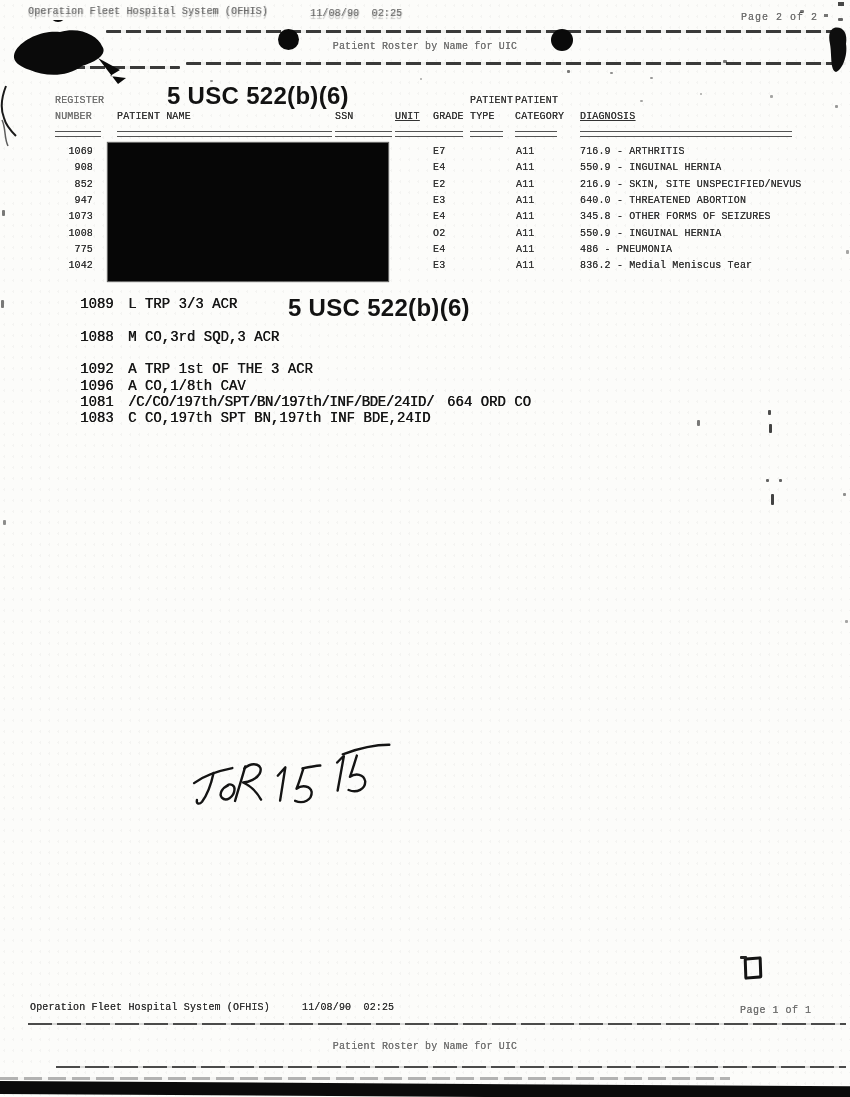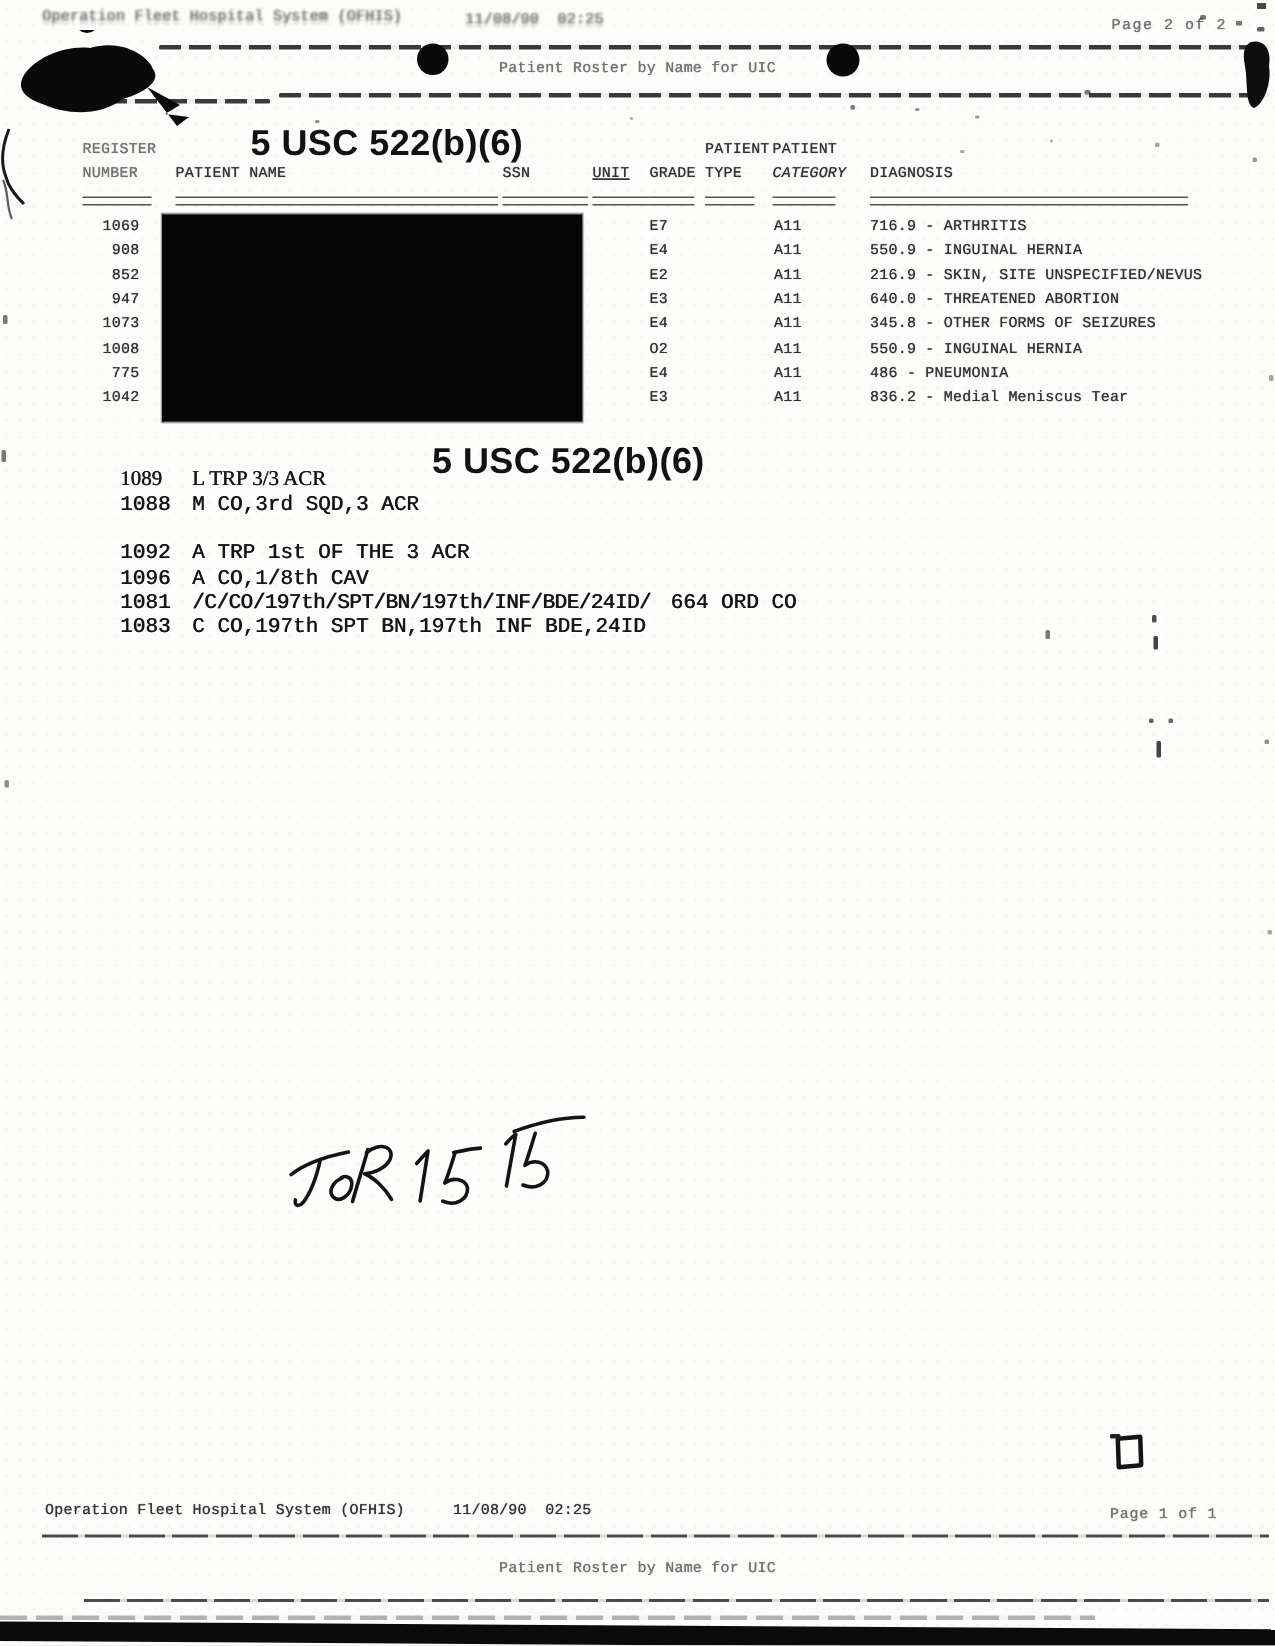--- a/index.html
+++ b/index.html
@@ -87,22 +87,22 @@
   <div class="abs mono10 faded" style="left:55px; top:95px;">REGISTER</div>
   <div class="abs mono10" style="left:470px; top:95px;">PATIENT</div>
   <div class="abs mono10" style="left:515px; top:95px;">PATIENT</div>
 
   <div class="abs mono10 faded" style="left:55px; top:111px;">NUMBER</div>
   <div class="abs mono10" style="left:117px; top:111px;">PATIENT NAME</div>
   <div class="abs mono10" style="left:335px; top:111px;">SSN</div>
   <div class="abs mono10" style="left:395px; top:111px;text-decoration:underline;">UNIT</div>
   <div class="abs mono10" style="left:433px; top:111px;">GRADE</div>
   <div class="abs mono10" style="left:470px; top:111px;">TYPE</div>
-  <div class="abs mono10" style="left:515px; top:111px;font-style:italic;">CATEGORY</div>
-  <div class="abs mono10" style="left:580px; top:111px;">DIAGNOSIS</div>
+  <div class="abs mono10" style="left:515px; top:111px;">CATEGORY</div>
+  <div class="abs mono10" style="left:580px; top:111px;text-decoration:underline;">DIAGNOSIS</div>
 
   <div class="sep" style="left:55px;  top:131px; width:46px;"></div>
   <div class="sep" style="left:117px; top:131px; width:215px;"></div>
   <div class="sep" style="left:335px; top:131px; width:57px;"></div>
   <div class="sep" style="left:395px; top:131px; width:38px;"></div>
   <div class="sep" style="left:433px; top:131px; width:30px;"></div>
   <div class="sep" style="left:470px; top:131px; width:33px;"></div>
   <div class="sep" style="left:515px; top:131px; width:42px;"></div>
   <div class="sep" style="left:580px; top:131px; width:212px;"></div>
 
@@ -115,21 +115,21 @@
       <div class="t-row mono10" style="top: 227.75px;"><span class="c-reg">1008</span><span class="c-grade">O2</span><span class="c-cat">A11</span><span class="c-diag">550.9 - INGUINAL HERNIA</span></div>
       <div class="t-row mono10" style="top: 244.1px;"><span class="c-reg">775</span><span class="c-grade">E4</span><span class="c-cat">A11</span><span class="c-diag">486 - PNEUMONIA</span></div>
       <div class="t-row mono10" style="top: 260.45px;"><span class="c-reg">1042</span><span class="c-grade">E3</span><span class="c-cat">A11</span><span class="c-diag">836.2 - Medial Meniscus Tear</span></div>
     </div>
 
   <div id="redaction" class="abs" style="left:108px; top:143px; width:280px; height:138px;"></div>
 
   <div class="abs stamp" style="left:288px; top:294px;">5 USC 522(b)(6)</div>
 
   <div class="abs" style="left:0; top:296px; width:850px; height:140px;">
-      <div class="u-line type14" style="top: 16px; font-family: Liberation Serif, serif;"><span class="u-num">1089</span><span class="u-text">L TRP 3/3 ACR</span></div>
+      <div class="u-line type14" style="top: 0px;"><span class="u-num">1089</span><span class="u-text">L TRP 3/3 ACR</span></div>
       <div class="u-line type14" style="top: 32.6px;"><span class="u-num">1088</span><span class="u-text">M CO,3rd SQD,3 ACR</span></div>
       <div class="u-line type14" style="top: 65.2px;"><span class="u-num">1092</span><span class="u-text">A TRP 1st OF THE 3 ACR</span></div>
       <div class="u-line type14" style="top: 81.5px;"><span class="u-num">1096</span><span class="u-text">A CO,1/8th CAV</span></div>
       <div class="u-line type14" style="top: 97.8px;"><span class="u-num">1081</span><span class="u-text"><span class="struck">/C/CO/197th/SPT/BN/197th/INF/BDE/24ID/</span><span class="after-struck">664 ORD CO</span></span></div>
       <div class="u-line type14" style="top: 114.1px;"><span class="u-num">1083</span><span class="u-text">C CO,197th SPT BN,197th INF BDE,24ID</span></div>
     </div>
 
   <svg class="abs" style="left:186px; top:742px; transform:rotate(-3deg);" width="210" height="75" viewBox="0 0 210 75" aria-label="ToR 1515">
     <g stroke="#141414" stroke-width="2.4" fill="none" stroke-linecap="round" stroke-linejoin="round">
       <path d="M8,36 C18,29 33,25 47,23"></path>

